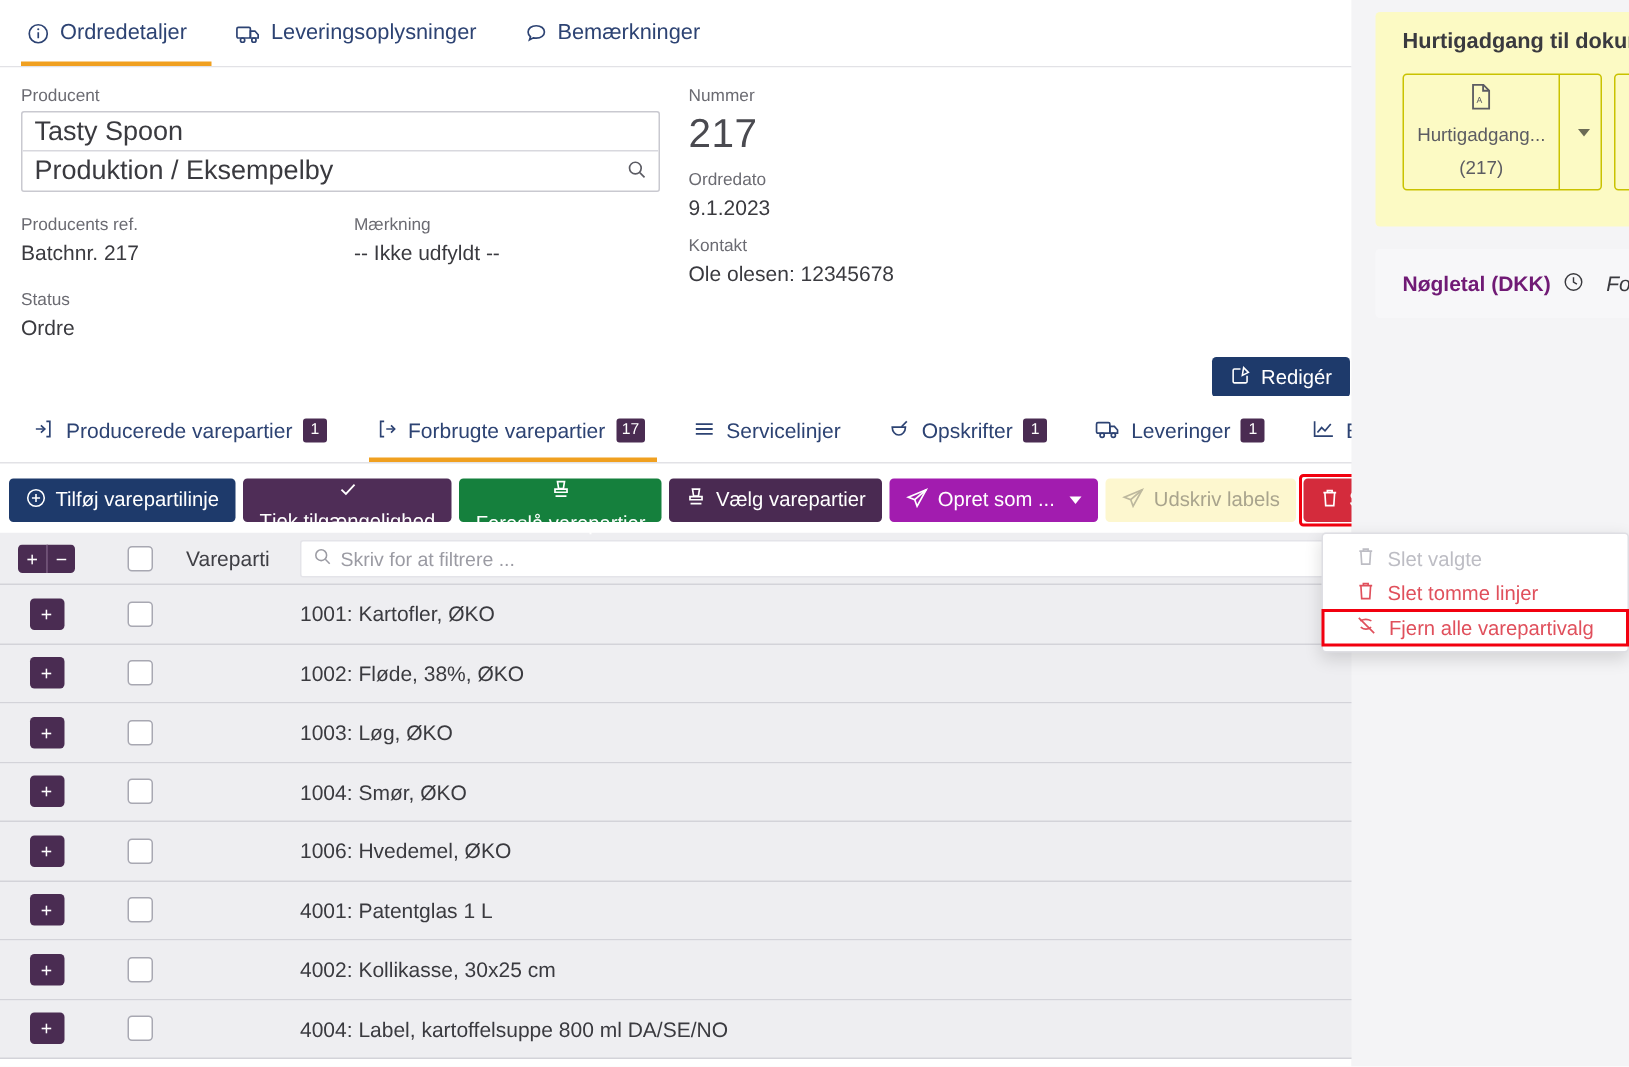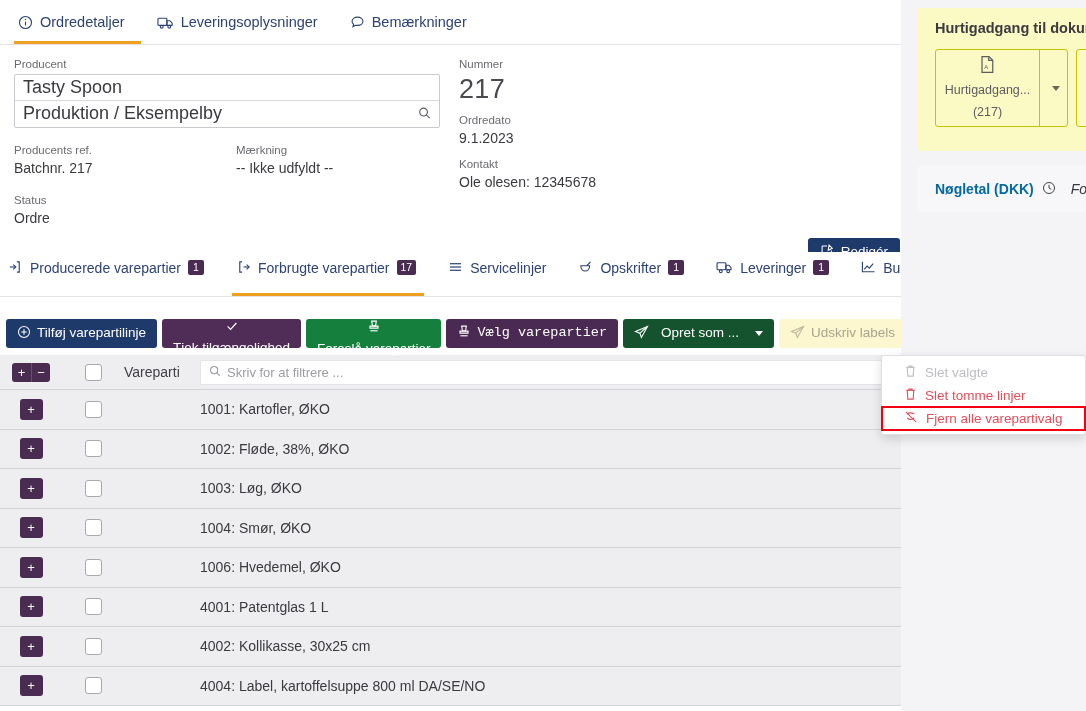--- a/index.html
+++ b/index.html
@@ -134,27 +134,28 @@
     height: 27px;
     padding: 0 12px;
     font-size: 13.5px;
     font-family: inherit;
     cursor: pointer;
   }
 
   
   .sec-tabs-wrap {
     position: absolute;
-    left: 0; top: 252px;
+    left: 0; top: 264px;
     width: 1086px;
     height: 45px;
     background: #fff;
     border-bottom: 1px solid #e2e2e6;
     display: flex;
-    padding-left: 4px;
+    align-items: flex-end;
+    padding-left: 18px;
     overflow: hidden;
     z-index: 3;
   }
   .sec-tab {
     display: flex;
     align-items: center;
     gap: 7px;
     padding: 0 8px 10px 4px;
     margin-right: 20px;
     font-size: 14px;
@@ -200,22 +201,22 @@
     font-size: 13.5px;
     font-family: inherit;
     color: #fff;
     cursor: pointer;
     white-space: nowrap;
     line-height: 1;
   }
   .tb-navy   { background: #1e3a6b; }
   .tb-plum   { background: #4f2d57; flex-direction: column; }
   .tb-mauve  { background: #15803d; flex-direction: column; }
-  .tb-plum2  { background: #4a2a52; font-family: Liberation Mono, monospace; }
-  .tb-steel  { background: #14532d; gap: 12px; }
+  .tb-plum2  { background: #4a2a52; }
+  .tb-steel  { background: #a21caf; }
   .tb-cream  { background: #fdf7cf; color: #a9a48d; cursor: default; }
   .tb-red    { background: #d42b3c; }
 
   .tb-split { position: relative; display: flex; align-items: center; }
   .caret {
     width: 0; height: 0;
     border-left: 4px solid transparent;
     border-right: 4px solid transparent;
     border-top: 5px solid currentColor;
     display: inline-block;
@@ -409,21 +410,21 @@
     height: 46px;
     display: flex;
     align-items: center;
     padding-left: 18px;
     gap: 8px;
     overflow: hidden;
   }
   .ng-title {
     font-size: 14px;
     font-weight: bold;
-    color: #0369a1;
+    color: #701a75;
     white-space: nowrap;
   }
   .ng-forv {
     font-size: 14px;
     font-style: italic;
     color: #3a3a3f;
     white-space: nowrap;
     margin-left: 7px;
   }
 

